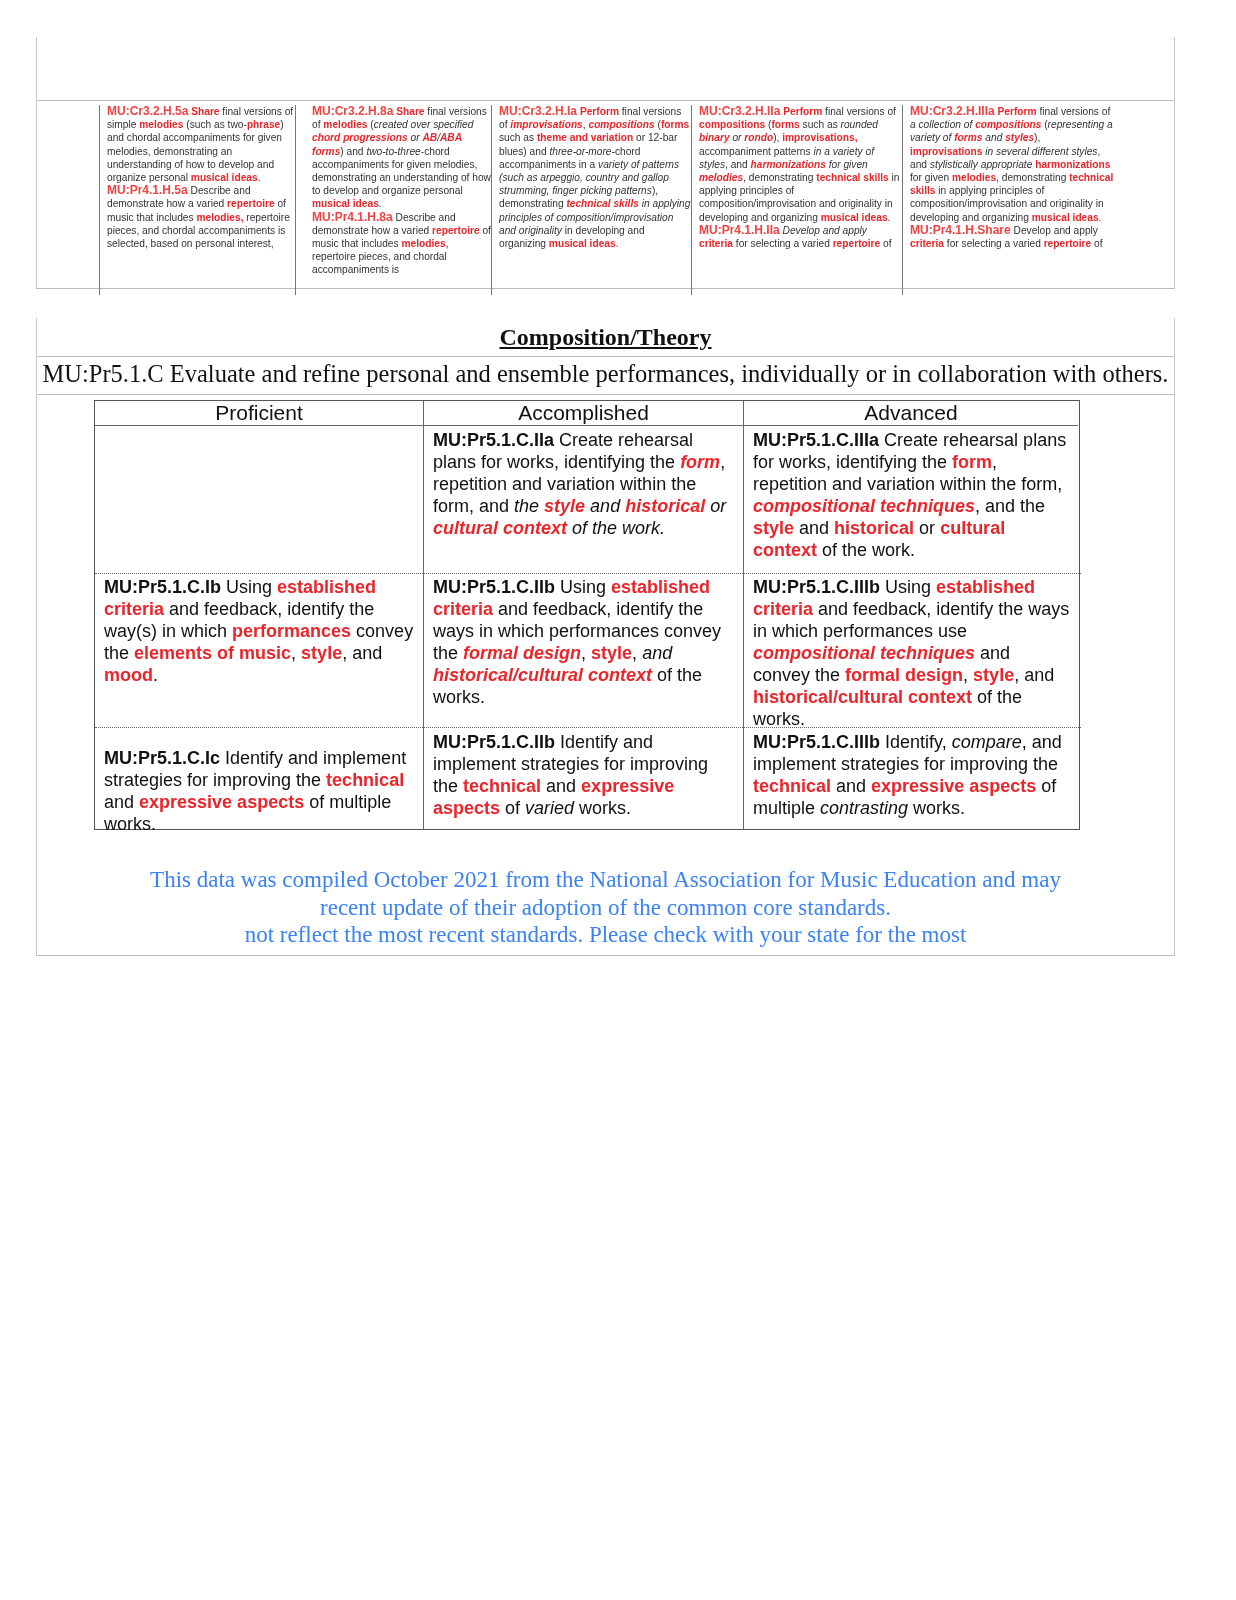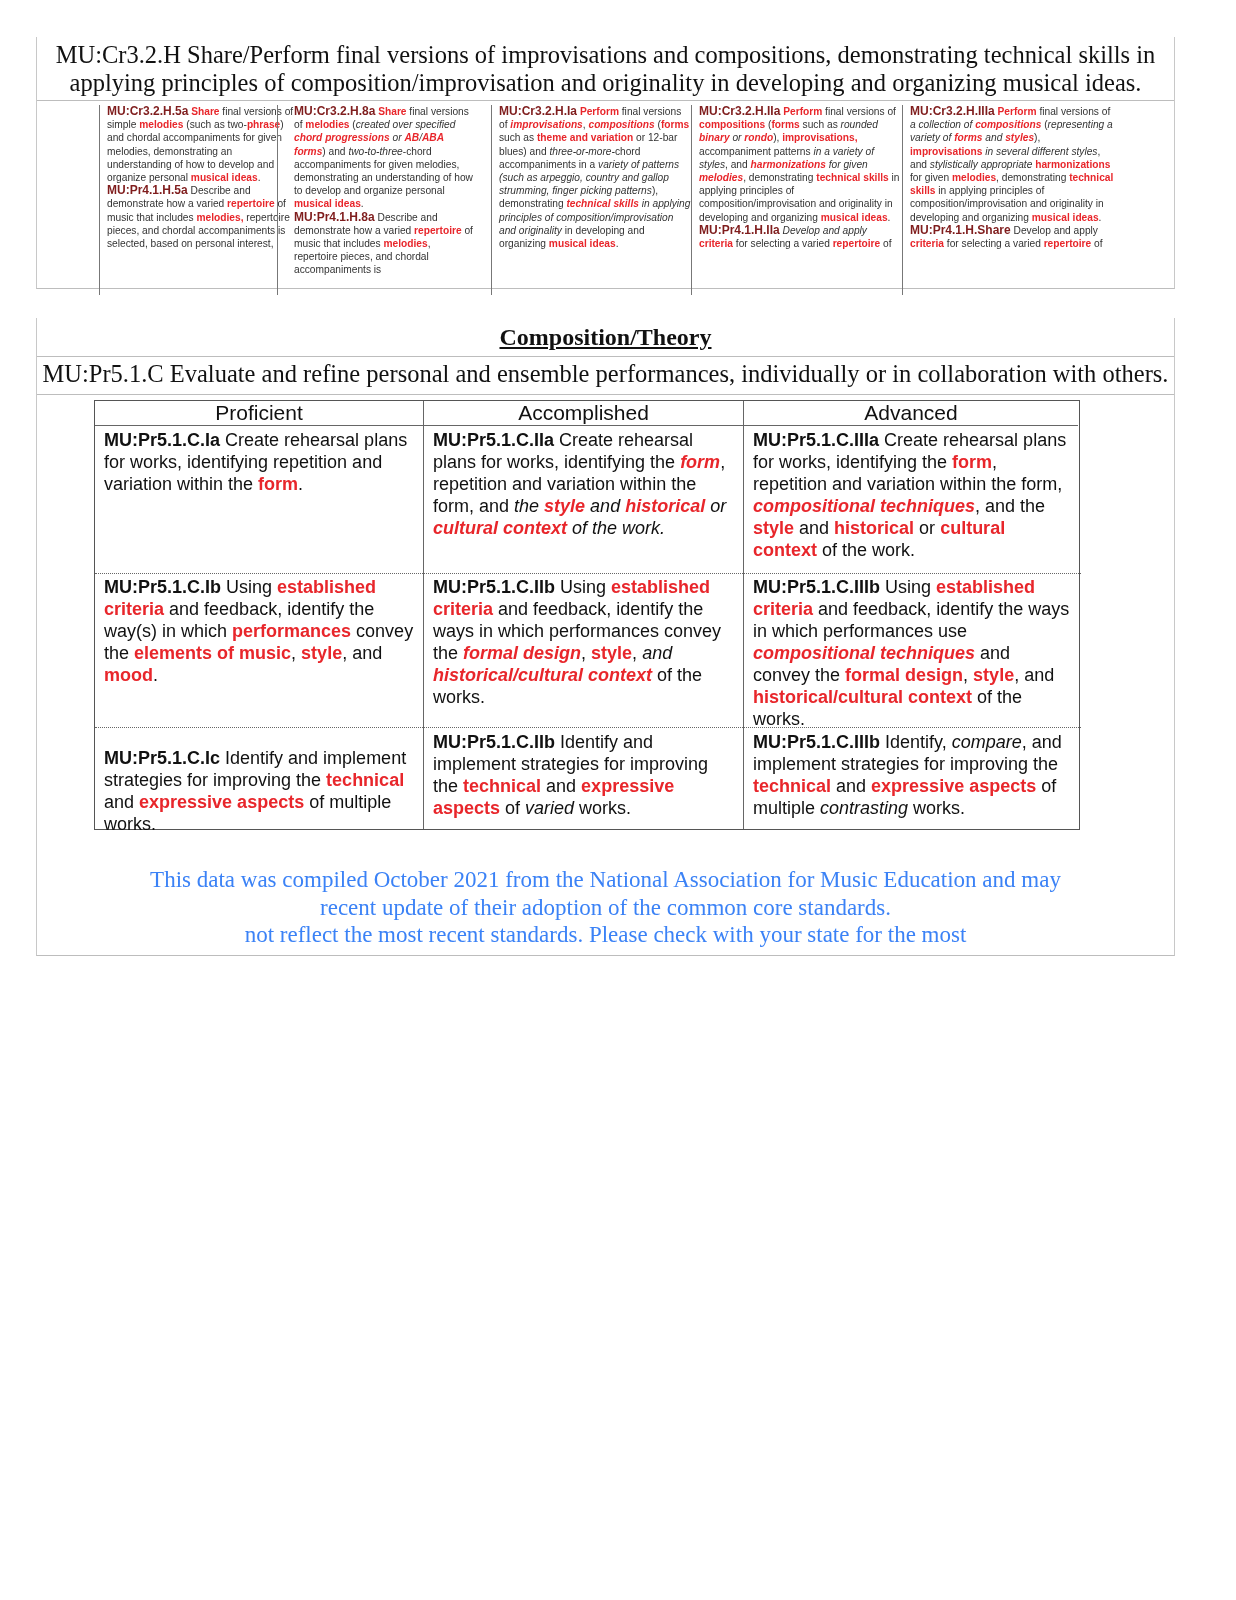--- a/index.html
+++ b/index.html
@@ -12,21 +12,21 @@
 
     
     #box1 { position: absolute; left: 36px; top: 37px; width: 1139px; height: 252px;
       border-left: 1px solid #c8c8c8; border-right: 1px solid #c8c8c8; border-bottom: 1px solid #bdbdbd; box-sizing: border-box; }
     #box1 .std-title { position: absolute; left: 0; top: 4px; width: 100%; text-align: center;
       font-size: 24.5px; line-height: 28px; color: #111; }
     #box1 .std-divider { position: absolute; left: 0; top: 63px; width: 100%; height: 1px; background: #bdbdbd; }
     #box1 .cols { position: absolute; left: 62px; top: 68px; width: 1016px; height: 190px; overflow: hidden; }
     .small-col { position: absolute; top: 0; height: 190px; border-left: 1px solid #777; box-sizing: border-box;
       padding: 0 0 0 7px; font-size: 10.2px; line-height: 13.2px; color: #333; overflow: hidden; }
-    .small-col .code { font-weight: bold; font-size: 12px; color: #7f1d1d; }
+    .small-col .code { font-weight: bold; font-size: 12px; color: #ef4444; }
     .small-col p { margin: 0; }
 
     
     #box2 { position: absolute; left: 36px; top: 318px; width: 1139px; height: 638px;
       border-left: 1px solid #c8c8c8; border-right: 1px solid #c8c8c8; border-bottom: 1px solid #bdbdbd; box-sizing: border-box; }
     #box2 .section-heading { position: absolute; left: 0; top: 5px; width: 100%; text-align: center;
       font-size: 24px; font-weight: bold; text-decoration: underline; line-height: 28px; }
     #box2 .hline { position: absolute; left: 0; width: 100%; height: 1px; background: #bdbdbd; }
     #box2 .std-title { position: absolute; left: 0; top: 41px; width: 100%; text-align: center;
       font-size: 24.5px; line-height: 30px; }
@@ -43,31 +43,27 @@
     .rcell .code { font-weight: bold; }
     .dotted { position: absolute; left: 0; width: 986px; height: 0; border-top: 1.5px dotted #666; }
 
     #box2 .footer-note { position: absolute; left: 0; top: 548px; width: 100%; text-align: center;
       font-size: 23px; line-height: 27.5px; color: #3b82f6; }
   </style>
 </head>
 <body>
 
 <div id="box1">
-  <div class="std-title serif">
-    <div>MU:Cr3.2.H Share/Perform final versions of improvisations and compositions, demonstrating technical skills in</div>
-    <div>applying principles of composition/improvisation and originality in developing and organizing musical ideas.</div>
-  </div>
   <div class="std-divider"></div>
   <div class="cols">
     <div class="small-col sans" style="left:0;width:196px;">
         <p><span class="code">MU:Cr3.2.H.5a</span><span>  </span><span class="red b">Share</span><span> final versions of simple </span><span class="red b">melodies</span><span> (such as two-</span><span class="red b">phrase</span><span>) and chordal accompaniments for given melodies, demonstrating an understanding of how to develop and organize personal </span><span class="red b">musical ideas</span><span>.</span></p>
         <p><span class="code">MU:Pr4.1.H.5a</span><span>  Describe and demonstrate how a varied </span><span class="red b">repertoire</span><span> of music that includes </span><span class="red b">melodies,</span><span> repertoire pieces, and chordal accompaniments is selected, based on personal interest,</span></p>
       </div>
-    <div class="small-col sans" style="left:178px;width:196px;padding-left:16px;">
+    <div class="small-col sans" style="left:196px;width:196px;padding-left:16px;">
         <p><span class="code">MU:Cr3.2.H.8a</span><span>  </span><span class="red b">Share</span><span> final versions of </span><span class="red b">melodies</span><span> (</span><span class="i">created over specified </span><span class="red b i">chord progressions</span><span class="i"> or </span><span class="red b i">AB</span><span class="i">/</span><span class="red b i">ABA forms</span><span>) and </span><span class="i">two-to-three</span><span>-chord accompaniments for given melodies, demonstrating an understanding of how to develop and organize personal </span><span class="red b">musical ideas</span><span>.</span></p>
         <p><span class="code">MU:Pr4.1.H.8a</span><span>  Describe and demonstrate how a varied </span><span class="red b">repertoire</span><span> of music that includes </span><span class="red b">melodies</span><span>, repertoire pieces, and chordal accompaniments is</span></p>
       </div>
     <div class="small-col sans" style="left:392px;width:200px;">
         <p><span class="code">MU:Cr3.2.H.Ia</span><span>  </span><span class="red b">Perform</span><span> final versions of </span><span class="red b i">improvisations</span><span>, </span><span class="red b i">compositions</span><span> (</span><span class="red b">forms</span><span> such as </span><span class="red b">theme and variation</span><span> or 12-bar blues) and </span><span class="i">three-or-more-</span><span>chord accompaniments in a </span><span class="i">variety of patterns (such as arpeggio, country and gallop strumming, finger picking patterns</span><span>), demonstrating </span><span class="red b i">technical skills</span><span class="i"> in applying principles of composition/improvisation and originality</span><span> in developing and organizing </span><span class="red b">musical ideas</span><span>.</span></p>
       </div>
     <div class="small-col sans" style="left:592px;width:210px;">
         <p><span class="code">MU:Cr3.2.H.IIa</span><span>  </span><span class="red b">Perform</span><span> final versions of </span><span class="red b">compositions</span><span> (</span><span class="red b">forms</span><span> such as </span><span class="i">rounded </span><span class="red b i">binary</span><span class="i"> or </span><span class="red b i">rondo</span><span>), </span><span class="red b">improvisations,</span><span> accompaniment patterns </span><span class="i">in a variety of styles</span><span>, and </span><span class="red b i">harmonizations</span><span class="i"> for given </span><span class="red b i">melodies</span><span>, demonstrating </span><span class="red b">technical skills</span><span> in applying principles of composition/improvisation and originality in developing and organizing </span><span class="red b">musical ideas</span><span>.</span></p>
         <p><span class="code">MU:Pr4.1.H.IIa</span><span>  </span><span class="i">Develop and apply</span><span> </span><span class="red b">criteria</span><span> for selecting a varied </span><span class="red b">repertoire</span><span> of</span></p>
       </div>
@@ -80,21 +76,20 @@
 
 <div id="box2">
   <div class="section-heading serif">Composition/Theory</div>
   <div class="hline" style="top:38px;"></div>
   <div class="std-title serif">MU:Pr5.1.C Evaluate and refine personal and ensemble performances, individually or in collaboration with others.</div>
   <div class="hline" style="top:76px;"></div>
 
   <div id="rubric" class="sans">
     <div class="rcol" style="left:0;width:328px;">
       <div class="rhead">Proficient</div>
-    <div class="rcell" style="top: 26px;"><span class="code">MU:Pr5.1.C.Ia</span><span>  Create rehearsal plans for works, identifying repetition and variation within the </span><span class="red b">form</span><span>.</span></div>
         <div class="rcell" style="top: 173px;"><span class="code">MU:Pr5.1.C.Ib</span><span>  Using </span><span class="red b">established criteria</span><span> and feedback, identify the way(s) in which </span><span class="red b">performances</span><span> convey the </span><span class="red b">elements of music</span><span>, </span><span class="red b">style</span><span>, and </span><span class="red b">mood</span><span>.</span></div>
         <div class="rcell" style="top: 344px;"><span class="code">MU:Pr5.1.C.Ic</span><span>  Identify and implement strategies for improving the </span><span class="red b">technical</span><span> and </span><span class="red b">expressive aspects</span><span> of multiple works.</span></div>
       </div>
     <div class="rcol" style="left:328px;width:320px;">
       <div class="rhead">Accomplished</div>
     <div class="rcell" style="top: 26px;"><span class="code">MU:Pr5.1.C.IIa</span><span>  Create rehearsal plans for works, identifying the </span><span class="red b i">form</span><span>, repetition and variation within the form, and </span><span class="i">the </span><span class="red b i">style</span><span class="i"> and </span><span class="red b i">historical</span><span class="i"> or </span><span class="red b i">cultural context</span><span class="i"> of the work.</span></div>
         <div class="rcell" style="top: 173px;"><span class="code">MU:Pr5.1.C.IIb</span><span>  Using </span><span class="red b">established criteria</span><span> and feedback, identify the ways in which performances convey the </span><span class="red b i">formal design</span><span>, </span><span class="red b">style</span><span>, </span><span class="i">and </span><span class="red b i">historical/cultural context</span><span> of the works.</span></div>
         <div class="rcell" style="top: 328px;"><span class="code">MU:Pr5.1.C.IIb</span><span>  Identify and implement strategies for improving the </span><span class="red b">technical</span><span> and </span><span class="red b">expressive aspects</span><span> of </span><span class="i">varied</span><span> works.</span></div>
       </div>
     <div class="rcol" style="left:648px;width:335px;">

